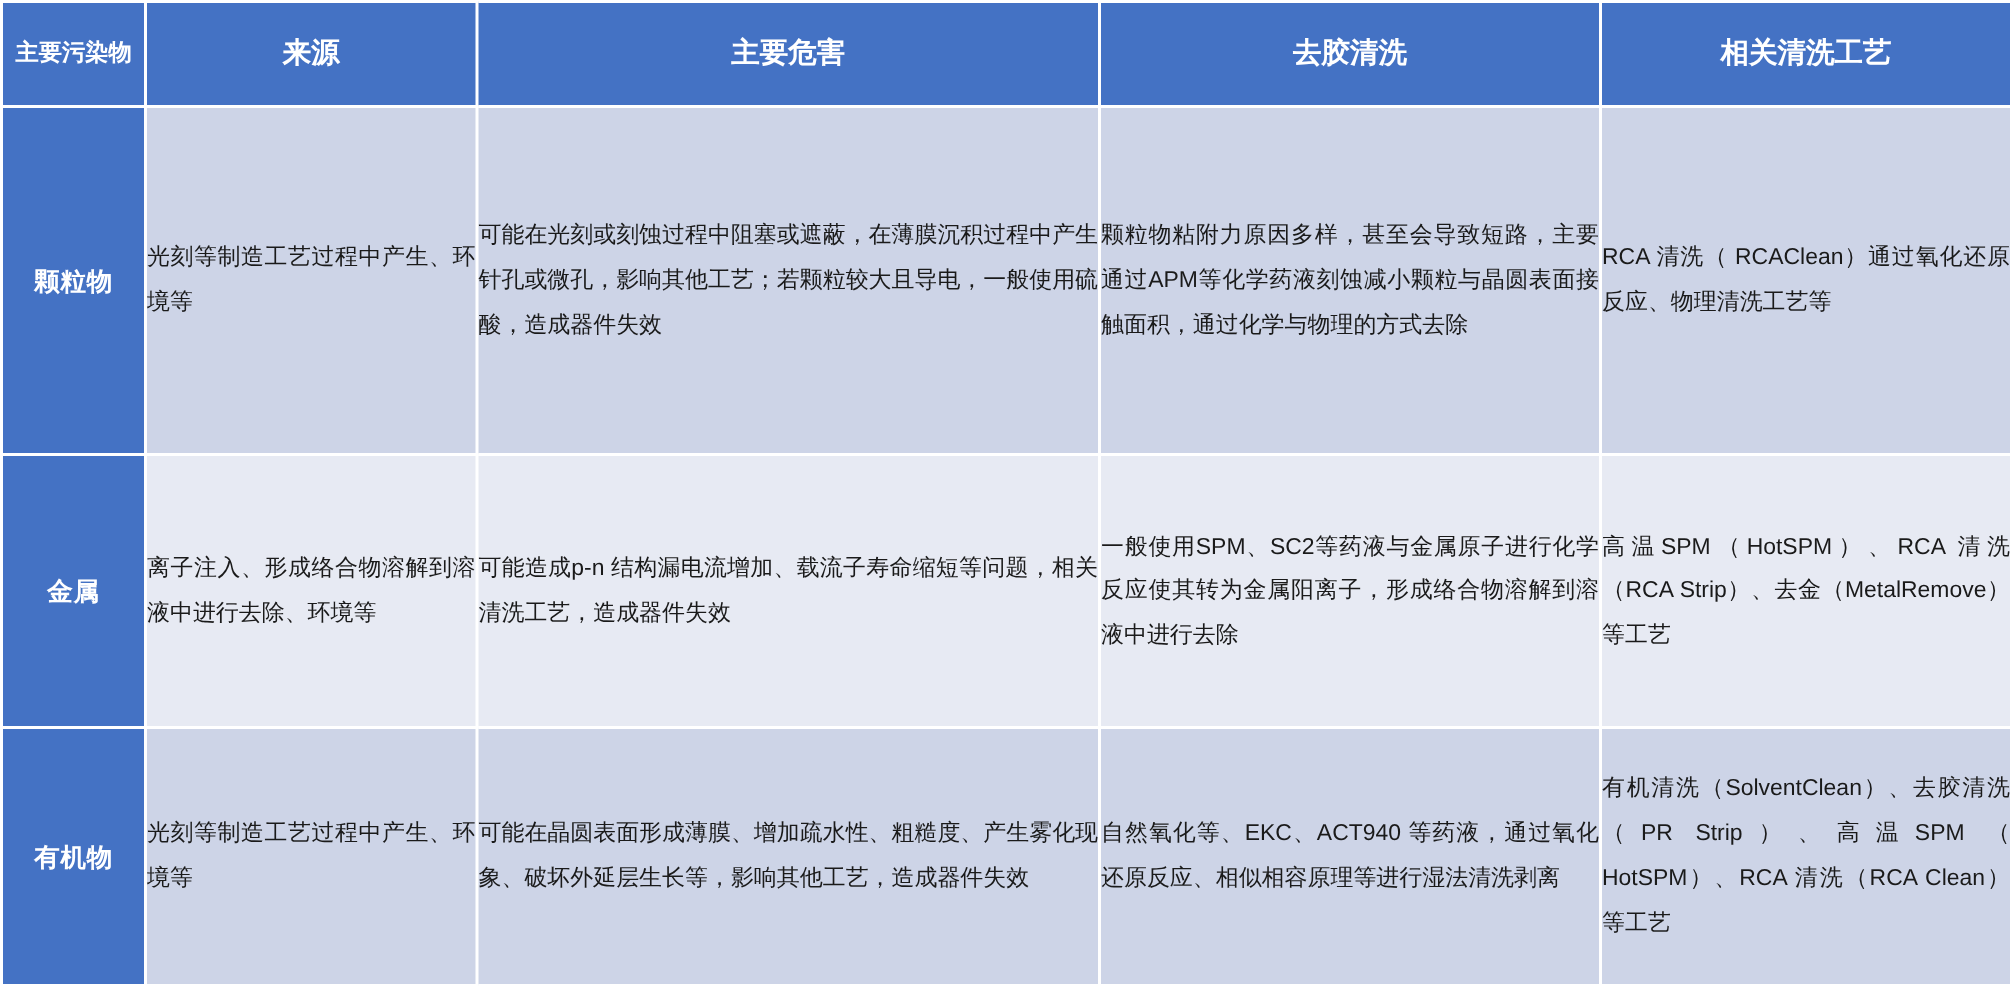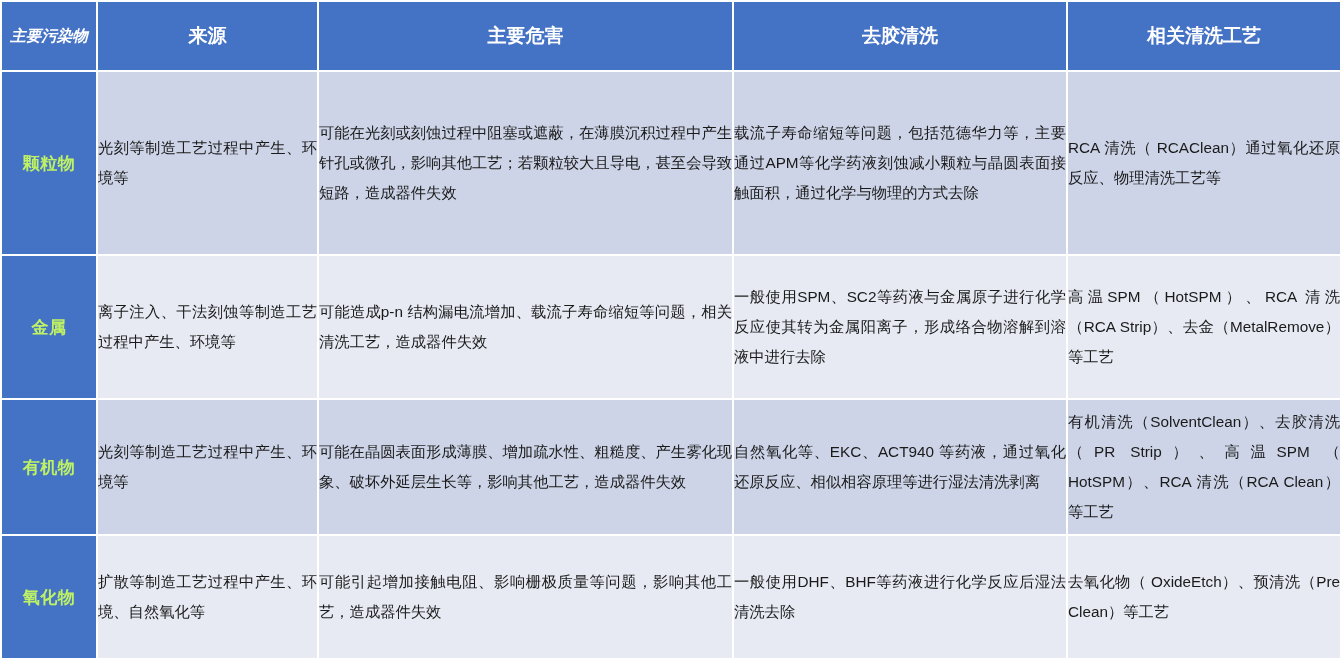--- a/index.html
+++ b/index.html
@@ -35,27 +35,26 @@
     font-weight: bold;
     font-size: 19px;
     text-align: center;
     line-height: 1.55;
     height: 70px;
     padding: 4px 8px;
   }
   thead th.col-pollutant {
     font-size: 15.5px;
     padding: 4px 4px;
-    font-style: italic;
   }
 
   
   td.cat {
     background: #4472C4;
-    color: #bef264;
+    color: #ffffff;
     font-weight: bold;
     font-size: 17px;
     text-align: center;
     letter-spacing: 0.5px;
   }
 
   
   td.cell {
     color: #1a1a1a;
     font-size: 15.3px;
@@ -97,39 +96,32 @@
       <th>来源</th>
       <th>主要危害</th>
       <th>去胶清洗</th>
       <th>相关清洗工艺</th>
     </tr>
   </thead>
   <tbody>
     <tr class="r1 shade-a">
       <td class="cat">颗粒物</td>
       <td class="cell">光刻等制造工艺过程中产生、环境等</td>
-      <td class="cell">可能在光刻或刻蚀过程中阻塞或遮蔽，在薄膜沉积过程中产生针孔或微孔，影响其他工艺；若颗粒较大且导电，甚至会导致短路，造成器件失效</td>
-      <td class="cell">载流子寿命缩短等问题，包括范德华力等，主要通过APM等化学药液刻蚀减小颗粒与晶圆表面接触面积，通过化学与物理的方式去除</td>
+      <td class="cell">可能在光刻或刻蚀过程中阻塞或遮蔽，在薄膜沉积过程中产生针孔或微孔，影响其他工艺；若颗粒较大且导电，一般使用硫酸，造成器件失效</td>
+      <td class="cell">颗粒物粘附力原因多样，甚至会导致短路，主要通过APM等化学药液刻蚀减小颗粒与晶圆表面接触面积，通过化学与物理的方式去除</td>
       <td class="cell">RCA 清洗（ RCAClean）通过氧化还原反应、物理清洗工艺等</td>
     </tr>
     <tr class="r2 shade-b">
       <td class="cat">金属</td>
-      <td class="cell">离子注入、干法刻蚀等制造工艺过程中产生、环境等</td>
+      <td class="cell">离子注入、形成络合物溶解到溶液中进行去除、环境等</td>
       <td class="cell">可能造成p-n 结构漏电流增加、载流子寿命缩短等问题，相关清洗工艺，造成器件失效</td>
       <td class="cell">一般使用SPM、SC2等药液与金属原子进行化学反应使其转为金属阳离子，形成络合物溶解到溶液中进行去除</td>
       <td class="cell">高温SPM（HotSPM）、RCA 清洗（RCA Strip）、去金（MetalRemove）等工艺</td>
     </tr>
     <tr class="r3 shade-a">
       <td class="cat">有机物</td>
       <td class="cell">光刻等制造工艺过程中产生、环境等</td>
       <td class="cell">可能在晶圆表面形成薄膜、增加疏水性、粗糙度、产生雾化现象、破坏外延层生长等，影响其他工艺，造成器件失效</td>
       <td class="cell">自然氧化等、EKC、ACT940 等药液，通过氧化还原反应、相似相容原理等进行湿法清洗剥离</td>
       <td class="cell">有机清洗（SolventClean）、去胶清洗（PR Strip）、高温SPM （ HotSPM）、RCA 清洗（RCA Clean） 等工艺</td>
     </tr>
-    <tr class="r4 shade-b">
-      <td class="cat">氧化物</td>
-      <td class="cell">扩散等制造工艺过程中产生、环境、自然氧化等</td>
-      <td class="cell">可能引起增加接触电阻、影响栅极质量等问题，影响其他工艺，造成器件失效</td>
-      <td class="cell">一般使用DHF、BHF等药液进行化学反应后湿法清洗去除</td>
-      <td class="cell">去氧化物（ OxideEtch）、预清洗（Pre Clean）等工艺</td>
-    </tr>
   </tbody>
 </table>
 
 </body></html>

